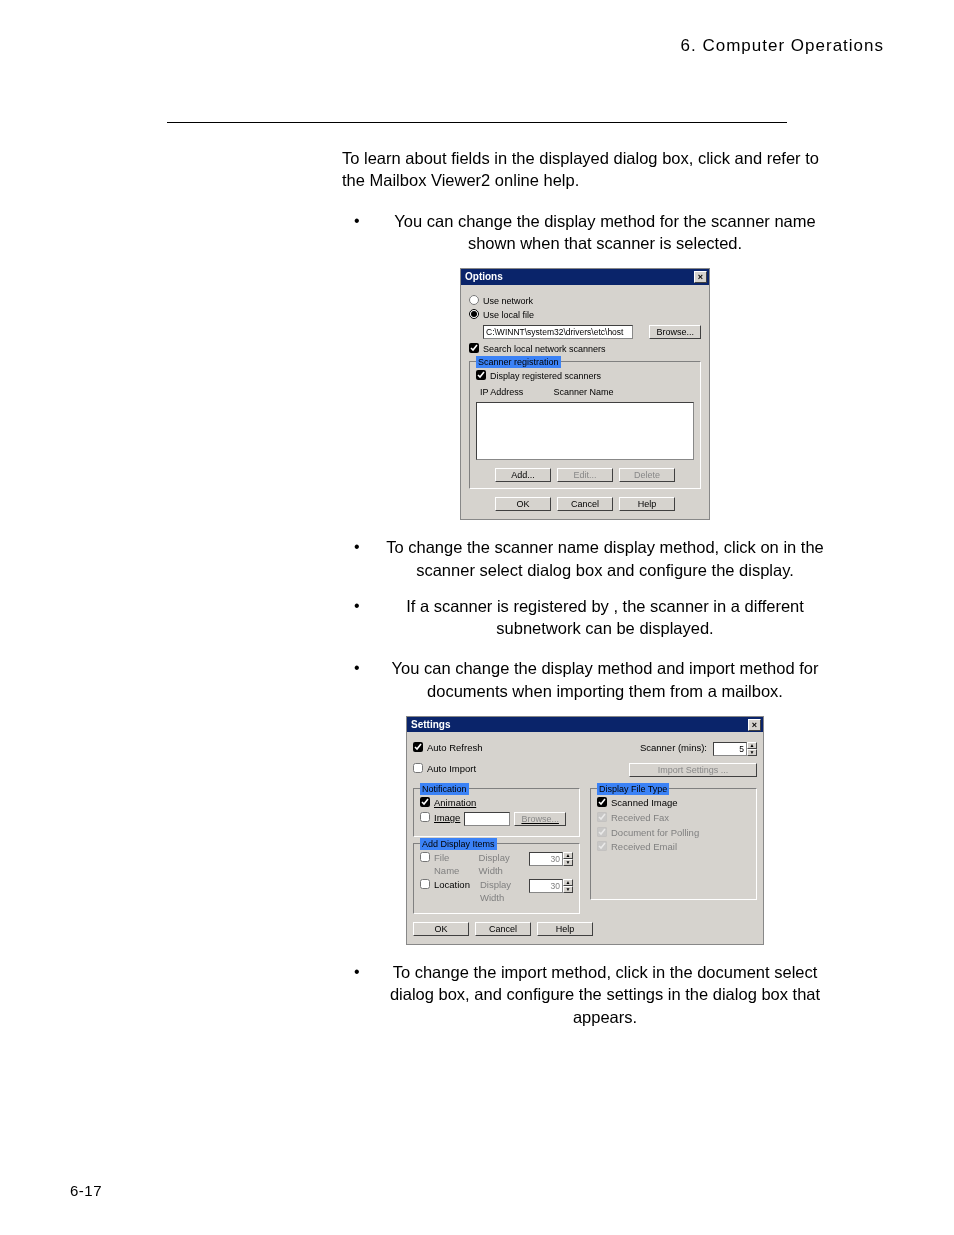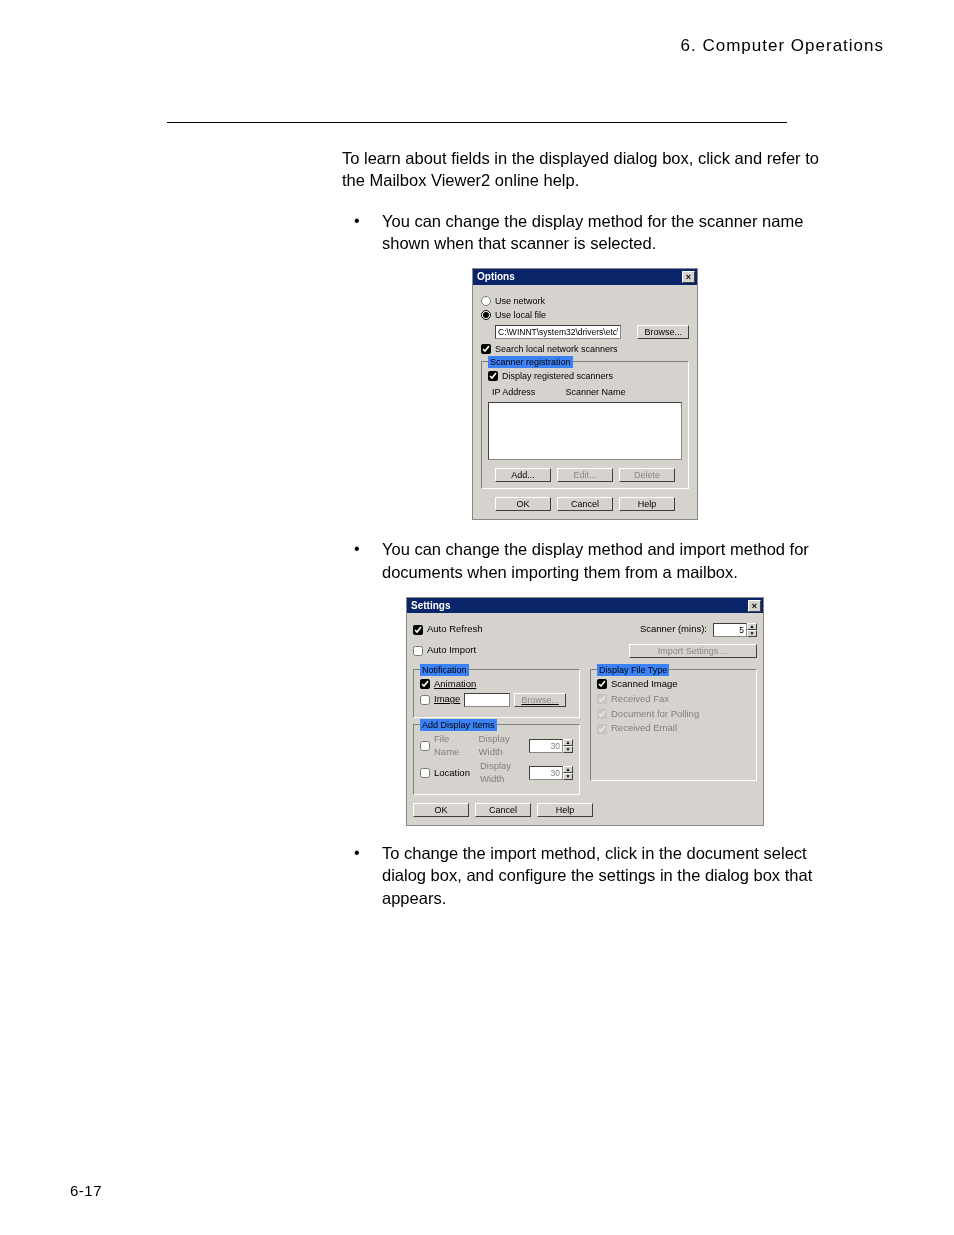--- a/index.html
+++ b/index.html
@@ -34,40 +34,41 @@
     margin-left: 278px;
     margin-right: 62px;
     font-size: 16.5px;
     line-height: 1.35;
   }
   .para { margin-bottom: 18px; }
   ul.bul {
     list-style: none;
     padding-left: 0;
     margin-bottom: 10px;
+    text-align: center;
   }
   ul.bul > li {
     position: relative;
     padding-left: 40px;
     margin-bottom: 14px;
   }
   ul.bul > li::before {
     content: "•";
     position: absolute;
     left: 12px;
     top: 0;
     font-size: 16px;
   }
   .dialog {
     margin: 6px auto 16px auto;
     background: #d6d3ce;
     border: 1px solid #888;
     font-family: Tahoma, Arial, sans-serif;
   }
-  .dlg1 { width: 226px; font-size: 9px; }
+  .dlg1 { width: 250px; font-size: 9px; }
   .dlg2 { width: 358px; font-size: 9.5px; }
   .titlebar {
     background: #0a246a;
     color: #fff;
     display: flex;
     justify-content: space-between;
     align-items: center;
     padding: 1px 2px 1px 4px;
     font-weight: bold;
     font-size: 10px;
@@ -78,21 +79,21 @@
     width: 13px; height: 12px;
     text-align: center;
     line-height: 11px;
     font-size: 9px;
     border: 1px solid #fff;
     border-right-color: #404040;
     border-bottom-color: #404040;
   }
   .dlg-body { padding: 8px; }
   .radio-row, .chk-row {
-    display: flex; align-items: center; gap: 4px;
+    display: flex; gap: 4px;
     margin: 2px 0;
   }
   input[type="radio"], input[type="checkbox"] {
     width: 10px; height: 10px; margin: 0;
     accent-color: #000;
   }
   .winbtn {
     border: 1px solid #fff;
     border-right-color: #404040;
     border-bottom-color: #404040;
@@ -234,20 +235,24 @@
           </div>
         </div>
         <div class="btnrow">
           <button class="winbtn">OK</button>
           <button class="winbtn">Cancel</button>
           <button class="winbtn">Help</button>
         </div>
       </div>
     </div>
 
+    <ul class="bul">
+      <li>To change the scanner name display method, click on  in the scanner select dialog box and configure the display.</li>
+      <li>If a scanner is registered by , the scanner in a different subnetwork can be displayed.</li>
+    </ul>
 
     <ul class="bul" style="margin-top:18px;">
       <li>You can change the display method and import method for documents when importing them from a mailbox.</li>
     </ul>
 
     <div class="dialog dlg2">
       <div class="titlebar">
         <span>Settings</span>
         <span class="closebtn">×</span>
       </div>

